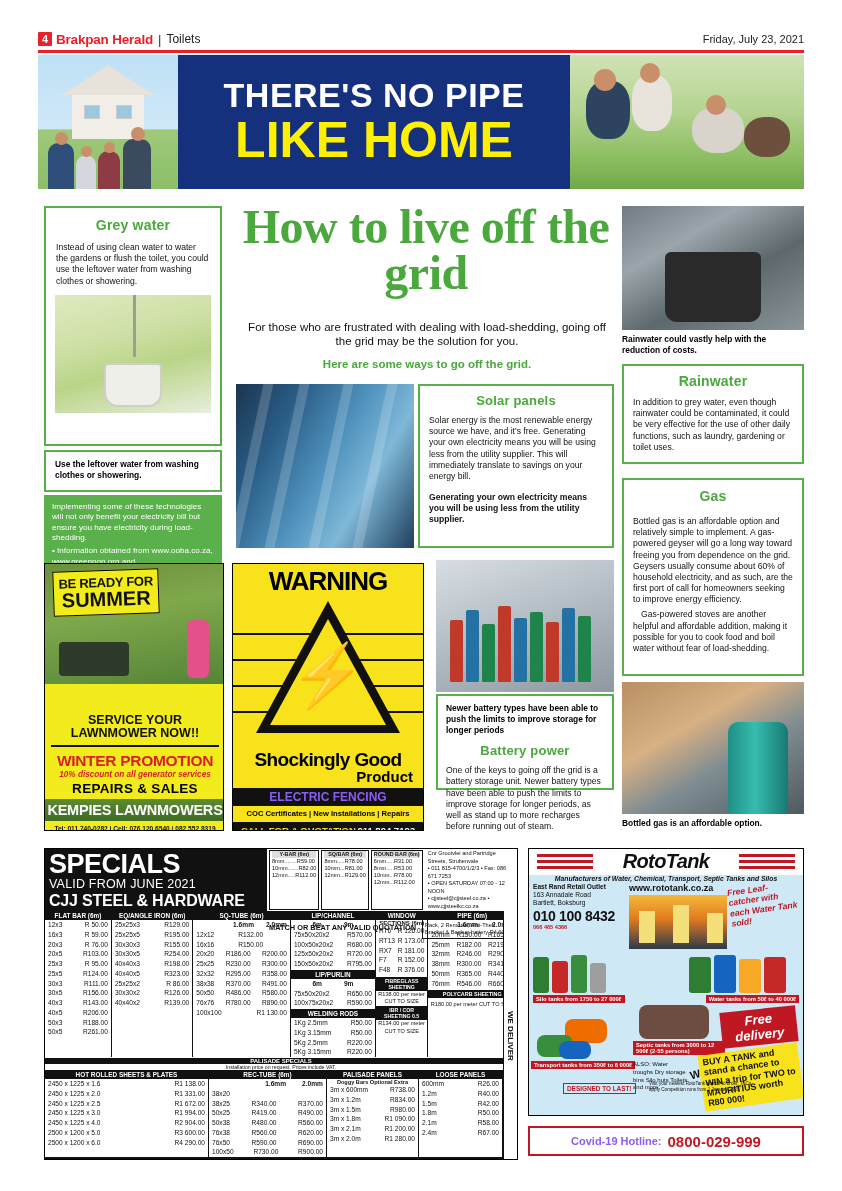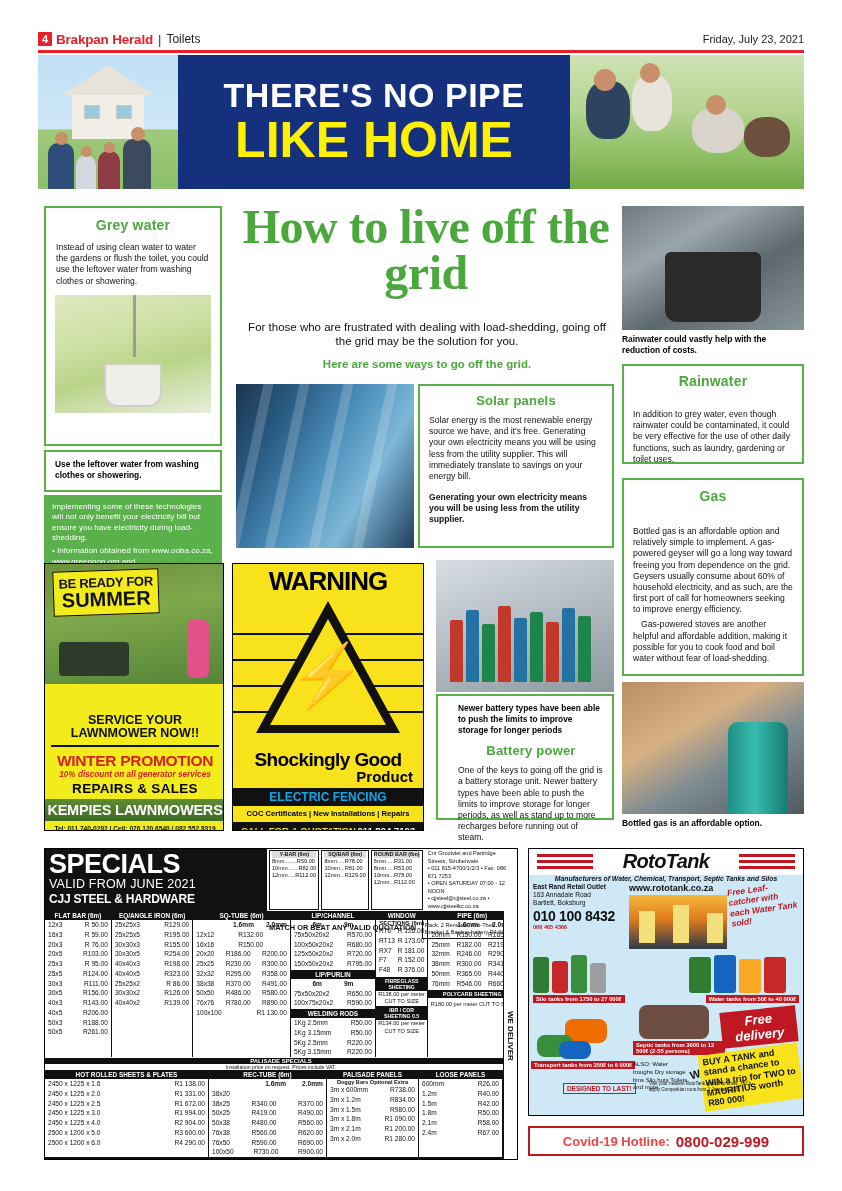--- a/index.html
+++ b/index.html
@@ -131,38 +131,38 @@
 
   
   #rain-photo { position: absolute; left: 622px; top: 206px; width: 182px; height: 124px;
     background: linear-gradient(150deg,#6f7b80 0%, #9aa6ab 30%, #5d686d 60%, #8a9599 100%);
     overflow: hidden; }
   .rw-tank { position: absolute; left: 50%; transform: translateX(-50%); bottom: 8px;
     width: 96px; height: 70px; background: #2a2a2a; border-radius: 6px 6px 12px 12px; }
   #rain-cap { position: absolute; left: 622px; top: 334px; width: 182px; }
   #rain-box { left: 622px; top: 364px; width: 182px; height: 100px; }
   #rain-title { font-size: 14px; margin-top: 7px; }
-  #rain-text { margin: 20px 9px 0 9px; }
+  #rain-text { margin: 8px 9px 0 9px; }
 
   
   #gas-box { left: 622px; top: 478px; width: 182px; height: 198px; }
   #gas-title { font-size: 14px; margin-top: 8px; }
-  #gas-text { margin: 22px 9px 0 9px; }
+  #gas-text { margin: 12px 9px 0 9px; }
   #gas-photo { position: absolute; left: 622px; top: 682px; width: 182px; height: 132px;
     background: linear-gradient(150deg,#b98f63 0%, #d7b083 35%, #7f8c92 60%, #4f5a60 100%);
     overflow: hidden; }
   .gas-bottle { position: absolute; right: 16px; bottom: 0; width: 60px; height: 92px;
     background: linear-gradient(90deg,#1f8f86,#37bcae 45%,#177a72); border-radius: 10px 10px 4px 4px; }
   #gas-cap { position: absolute; left: 622px; top: 818px; width: 182px; }
 
   
   #batt-photo { position: absolute; left: 436px; top: 560px; width: 178px; height: 132px;
     background: linear-gradient(160deg,#d8dde2 0%, #b9c2c9 40%, #8e989f 100%); overflow: hidden; }
   .cell { position: absolute; bottom: 10px; width: 13px; border-radius: 2px 2px 1px 1px; }
-  #batt-box { left: 436px; top: 694px; width: 178px; height: 126px; padding-left: 12px; }
+  #batt-box { left: 436px; top: 694px; width: 178px; height: 96px; }
   #batt-cap { margin: 7px 8px 0 8px; }
   #batt-title { font-size: 13px; margin-top: 8px; }
   #batt-text { margin: 7px 8px 0 8px; }
 
   
   #ad-mower {
     position: absolute; left: 44px; top: 563px; width: 180px; height: 268px;
     background: #f3ec1c; border: 1px solid #000; overflow: hidden;
   }
   .mower-photo { position: absolute; left: 0; top: 0; width: 180px; height: 120px;
@@ -200,38 +200,38 @@
   }
   .ef-tri-in {
     position: absolute; left: 50%; top: 22px; transform: translateX(-50%);
     width: 0; height: 0; border-left: 58px solid transparent; border-right: 58px solid transparent;
     border-bottom: 106px solid #f7e21c;
   }
   .ef-bolt { position: absolute; left: 50%; top: 48px; transform: translateX(-50%); font-size: 62px; color: #111; line-height: 1; }
   .ef-wire { position: absolute; left: 0; width: 192px; height: 2px; background: #111; }
   .ef-good { text-align: center; font-weight: bold; font-size: 19px; letter-spacing: -0.6px; }
   .ef-prod { text-align: right; font-weight: bold; font-size: 15px; padding-right: 10px; margin-top: -3px; }
-  .ef-band { background: #111; color: #0ea5e9; text-align: center; font-weight: bold; font-size: 12px; padding: 2px 18px; margin-top: 3px; }
+  .ef-band { background: #111; color: #8b5cf6; text-align: center; font-weight: bold; font-size: 12px; padding: 2px 18px; margin-top: 3px; }
   .ef-cert { text-align: center; font-weight: bold; font-size: 7.6px; padding: 3px 0 2px; }
   .ef-quote {
     background: #111; color: #f7e21c; display: flex; justify-content: space-between;
     padding: 3px 8px; font-weight: bold; font-size: 9.5px; margin-top: 2px;
   }
   .ef-quote .tel { color: #fff; }
 
   
   #ad-steel {
     position: absolute; left: 44px; top: 848px; width: 474px; height: 312px;
     background: #fff; border: 1px solid #000; overflow: hidden; color: #111;
   }
   .st-head { display: flex; height: 62px; }
   .st-head-left { width: 222px; background: #111; color: #fff; padding: 2px 0 0 4px; }
   .st-specials { font-weight: bold; font-size: 27px; line-height: 1; letter-spacing: -0.5px; }
   .st-valid { font-size: 12.5px; letter-spacing: 0.2px; margin-top: -1px; }
-  .st-cjj { font-weight: bold; font-size: 12px; letter-spacing: -0.2px; margin-top: 1px; }
+  .st-cjj { font-weight: bold; font-size: 16px; letter-spacing: -0.2px; margin-top: 1px; }
   .st-head-right { flex: 1; background: #fff; font-size: 5.6px; line-height: 1.25; padding: 1px 2px; }
   .mini-col { border: 1px solid #111; padding: 0 2px; }
   .mini-col .mh { font-weight: bold; font-size: 5.4px; text-align: center; background:#ddd; }
   .st-guil { font-weight: bold; font-size: 7.4px; margin-top: 1px; }
   .st-addr { font-size: 5.6px; line-height: 1.35; }
 
   .st-grid { display: flex; }
   .st-col { border-right: 1px solid #111; }
   .st-th { background: #111; color: #fff; font-weight: bold; font-size: 6.4px; text-align: center; padding: 1px 0; }
   .st-row { display: flex; justify-content: space-between; font-size: 6.6px; padding: 0 3px; line-height: 1.48; }
@@ -266,21 +266,21 @@
   .rt-buy { background: #f7e21c; color: #111; font-weight: bold; font-size: 9px; padding: 2px 4px; transform: rotate(-8deg); line-height:1.15; }
   .rt-also { font-size: 6px; color: #111; line-height: 1.3; }
   .rt-designed { color: #c01823; font-weight: bold; font-size: 6.4px; border: 1px solid #c01823; padding: 1px 3px; display:inline-block; }
 
   
   #covid {
     position: absolute; left: 528px; top: 1126px; width: 276px; height: 30px;
     border: 2px solid #c01823; background: #fff;
     display: flex; align-items: center; justify-content: center; gap: 6px;
   }
-  #covid .lbl { font-weight: bold; font-size: 13px; color: #ef4444; }
+  #covid .lbl { font-weight: bold; font-size: 11px; color: #8b5cf6; }
   #covid .num { font-weight: bold; font-size: 15px; color: #c01823; }
 </style>
 </head>
 <body>
 
 <div class="page">
 
   <div class="masthead">
     <span class="page-num">4</span>
     <span class="paper-name">Brakpan Herald</span>

